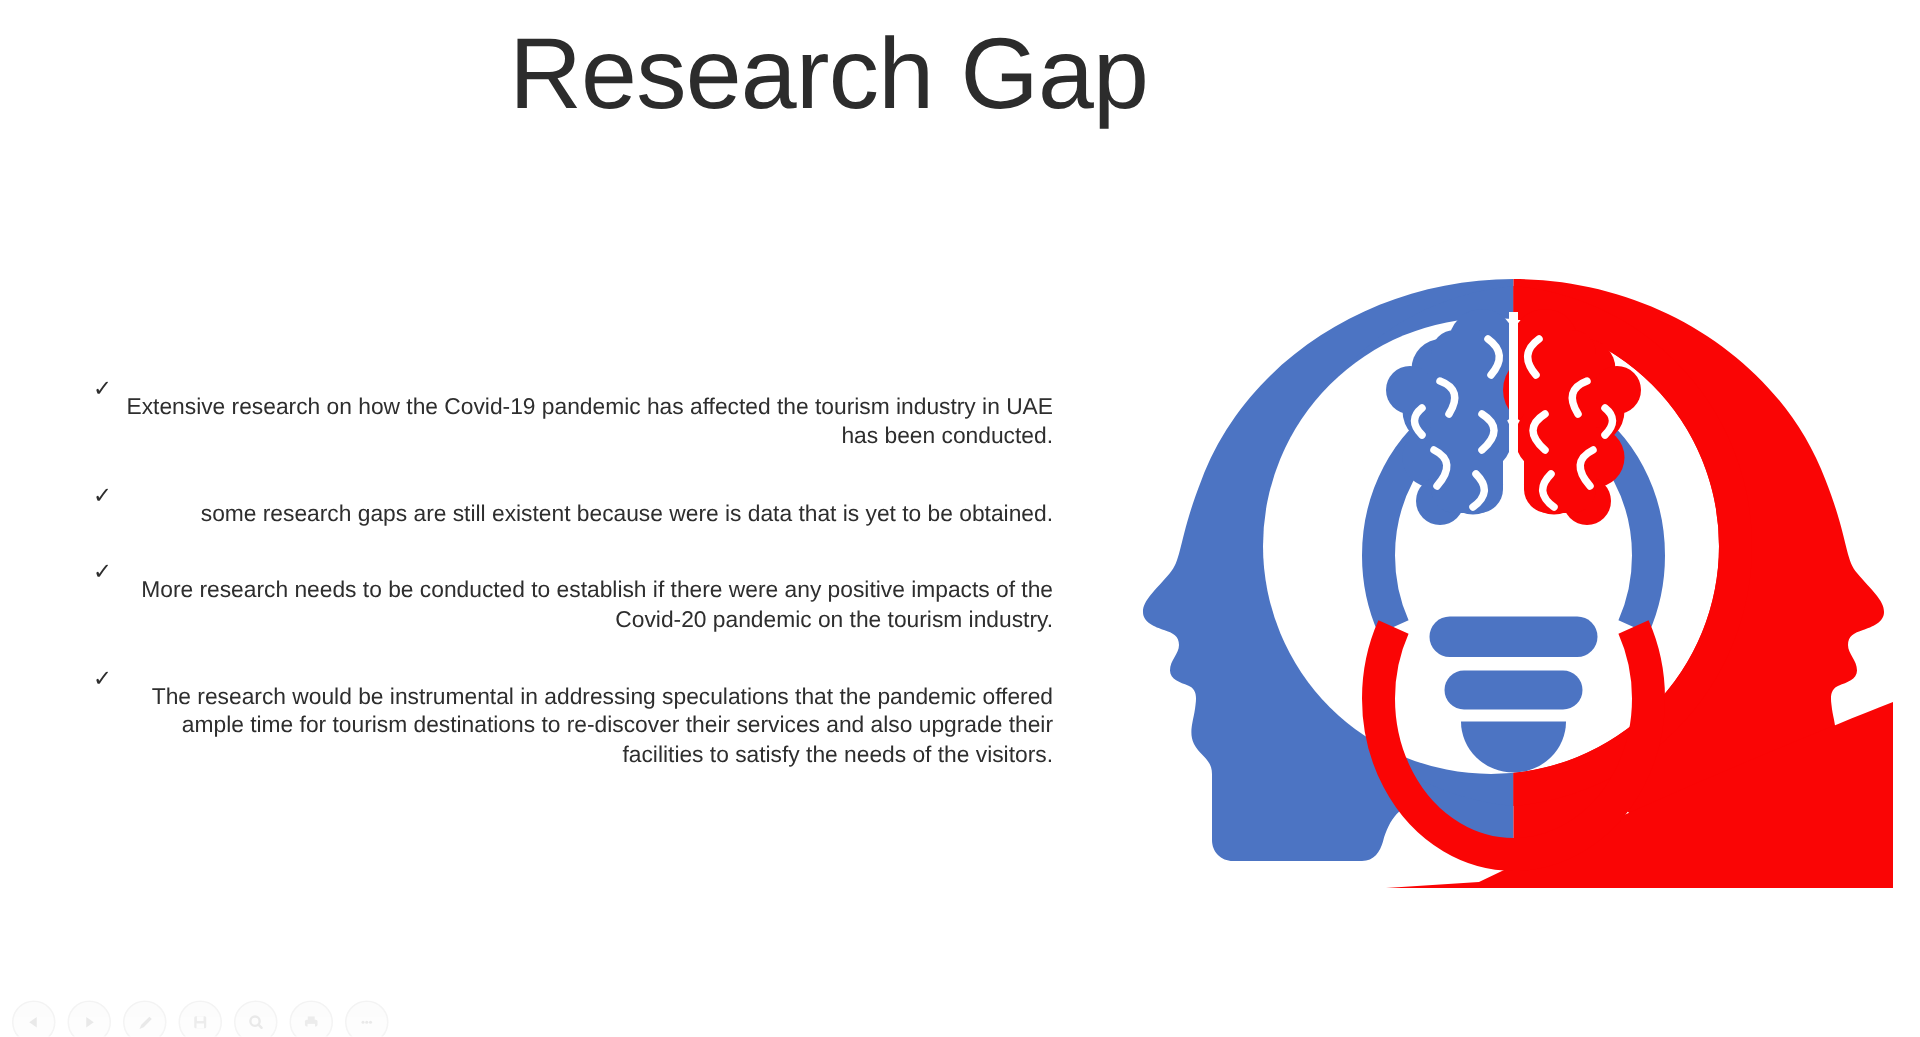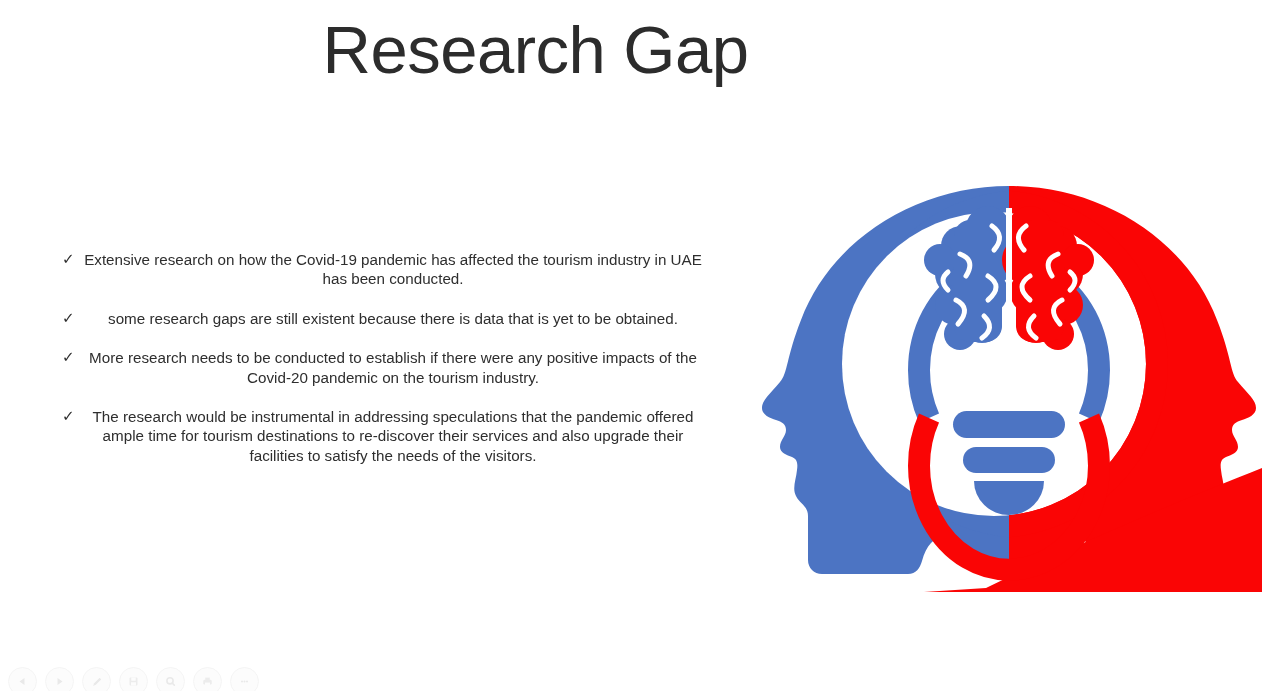--- a/index.html
+++ b/index.html
@@ -23,20 +23,21 @@
     top: 8px;
     left: 0;
     width: 1071px;
     text-align: center;
     font-size: 67px;
     line-height: 1.25;
     font-weight: 400;
     color: #2c2c2c;
     letter-spacing: -0.5px;
     white-space: nowrap;
+    padding-left: 17px;
   }
 
   
   #bullet-list {
     position: absolute;
     left: 62px;
     top: 250px;
     width: 640px;
   }
   .bullet-item {
@@ -51,21 +52,22 @@
     font-size: 15px;
     line-height: 19.4px;
     color: #2e2e2e;
     font-family: "DejaVu Sans", sans-serif;
   }
   .bullet-text {
     flex: 1 1 auto;
     font-size: 15.2px;
     line-height: 19.4px;
     color: #2e2e2e;
-    text-align: center;
+    text-align: right;
+    margin-top: 12px;
   }
 
   
   #illustration {
     position: absolute;
     left: 756px;
     top: 168px;
     width: 506px;
     height: 424px;
   }
@@ -104,21 +106,21 @@
 
 <div id="bullet-list">
 
   <div class="bullet-item">
     <span class="bullet-mark">✓</span>
     <span class="bullet-text">Extensive research on how the Covid-19 pandemic has affected the tourism industry in UAE has been conducted.</span>
   </div>
 
   <div class="bullet-item">
     <span class="bullet-mark">✓</span>
-    <span class="bullet-text">some research gaps are still existent because there is data that is yet to be obtained.</span>
+    <span class="bullet-text">some research gaps are still existent because were is data that is yet to be obtained.</span>
   </div>
 
   <div class="bullet-item">
     <span class="bullet-mark">✓</span>
     <span class="bullet-text">More research needs to be conducted to establish if there were any positive impacts of the Covid-20 pandemic on the tourism industry.</span>
   </div>
 
   <div class="bullet-item">
     <span class="bullet-mark">✓</span>
     <span class="bullet-text">The research would be instrumental in addressing speculations that the pandemic offered ample time for tourism destinations to re-discover their services and also upgrade their facilities to satisfy the needs of the visitors.</span>

